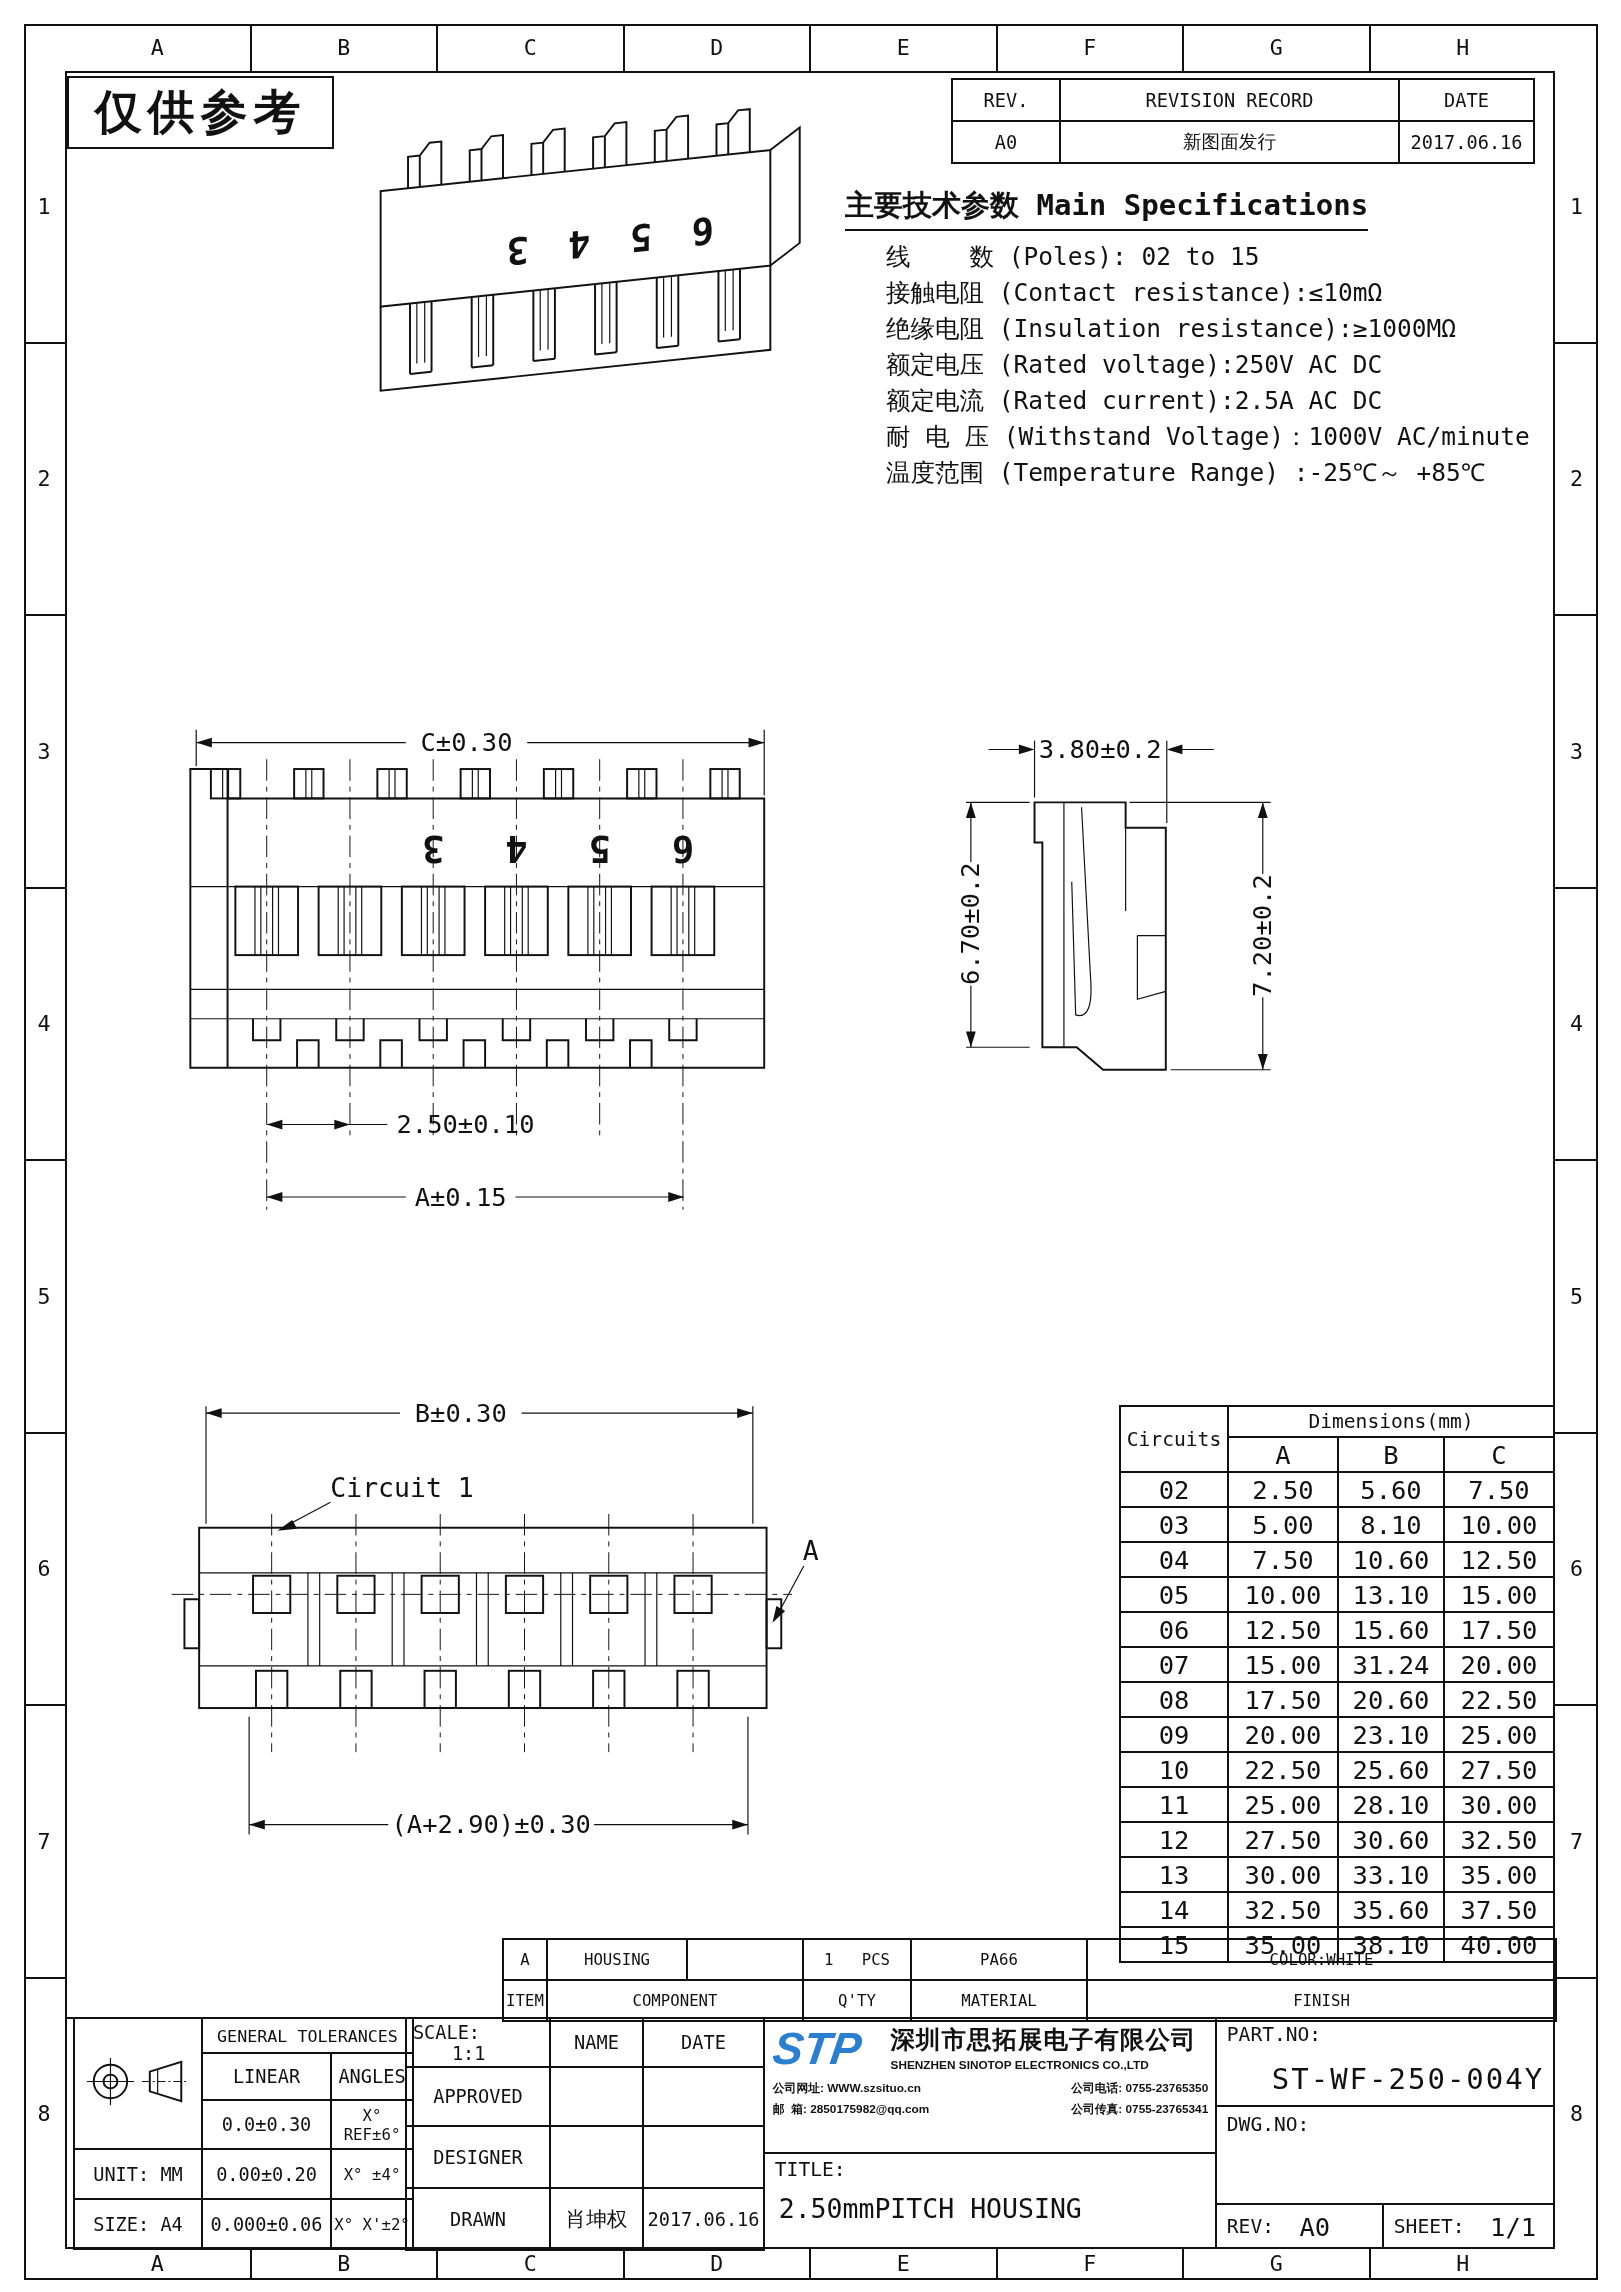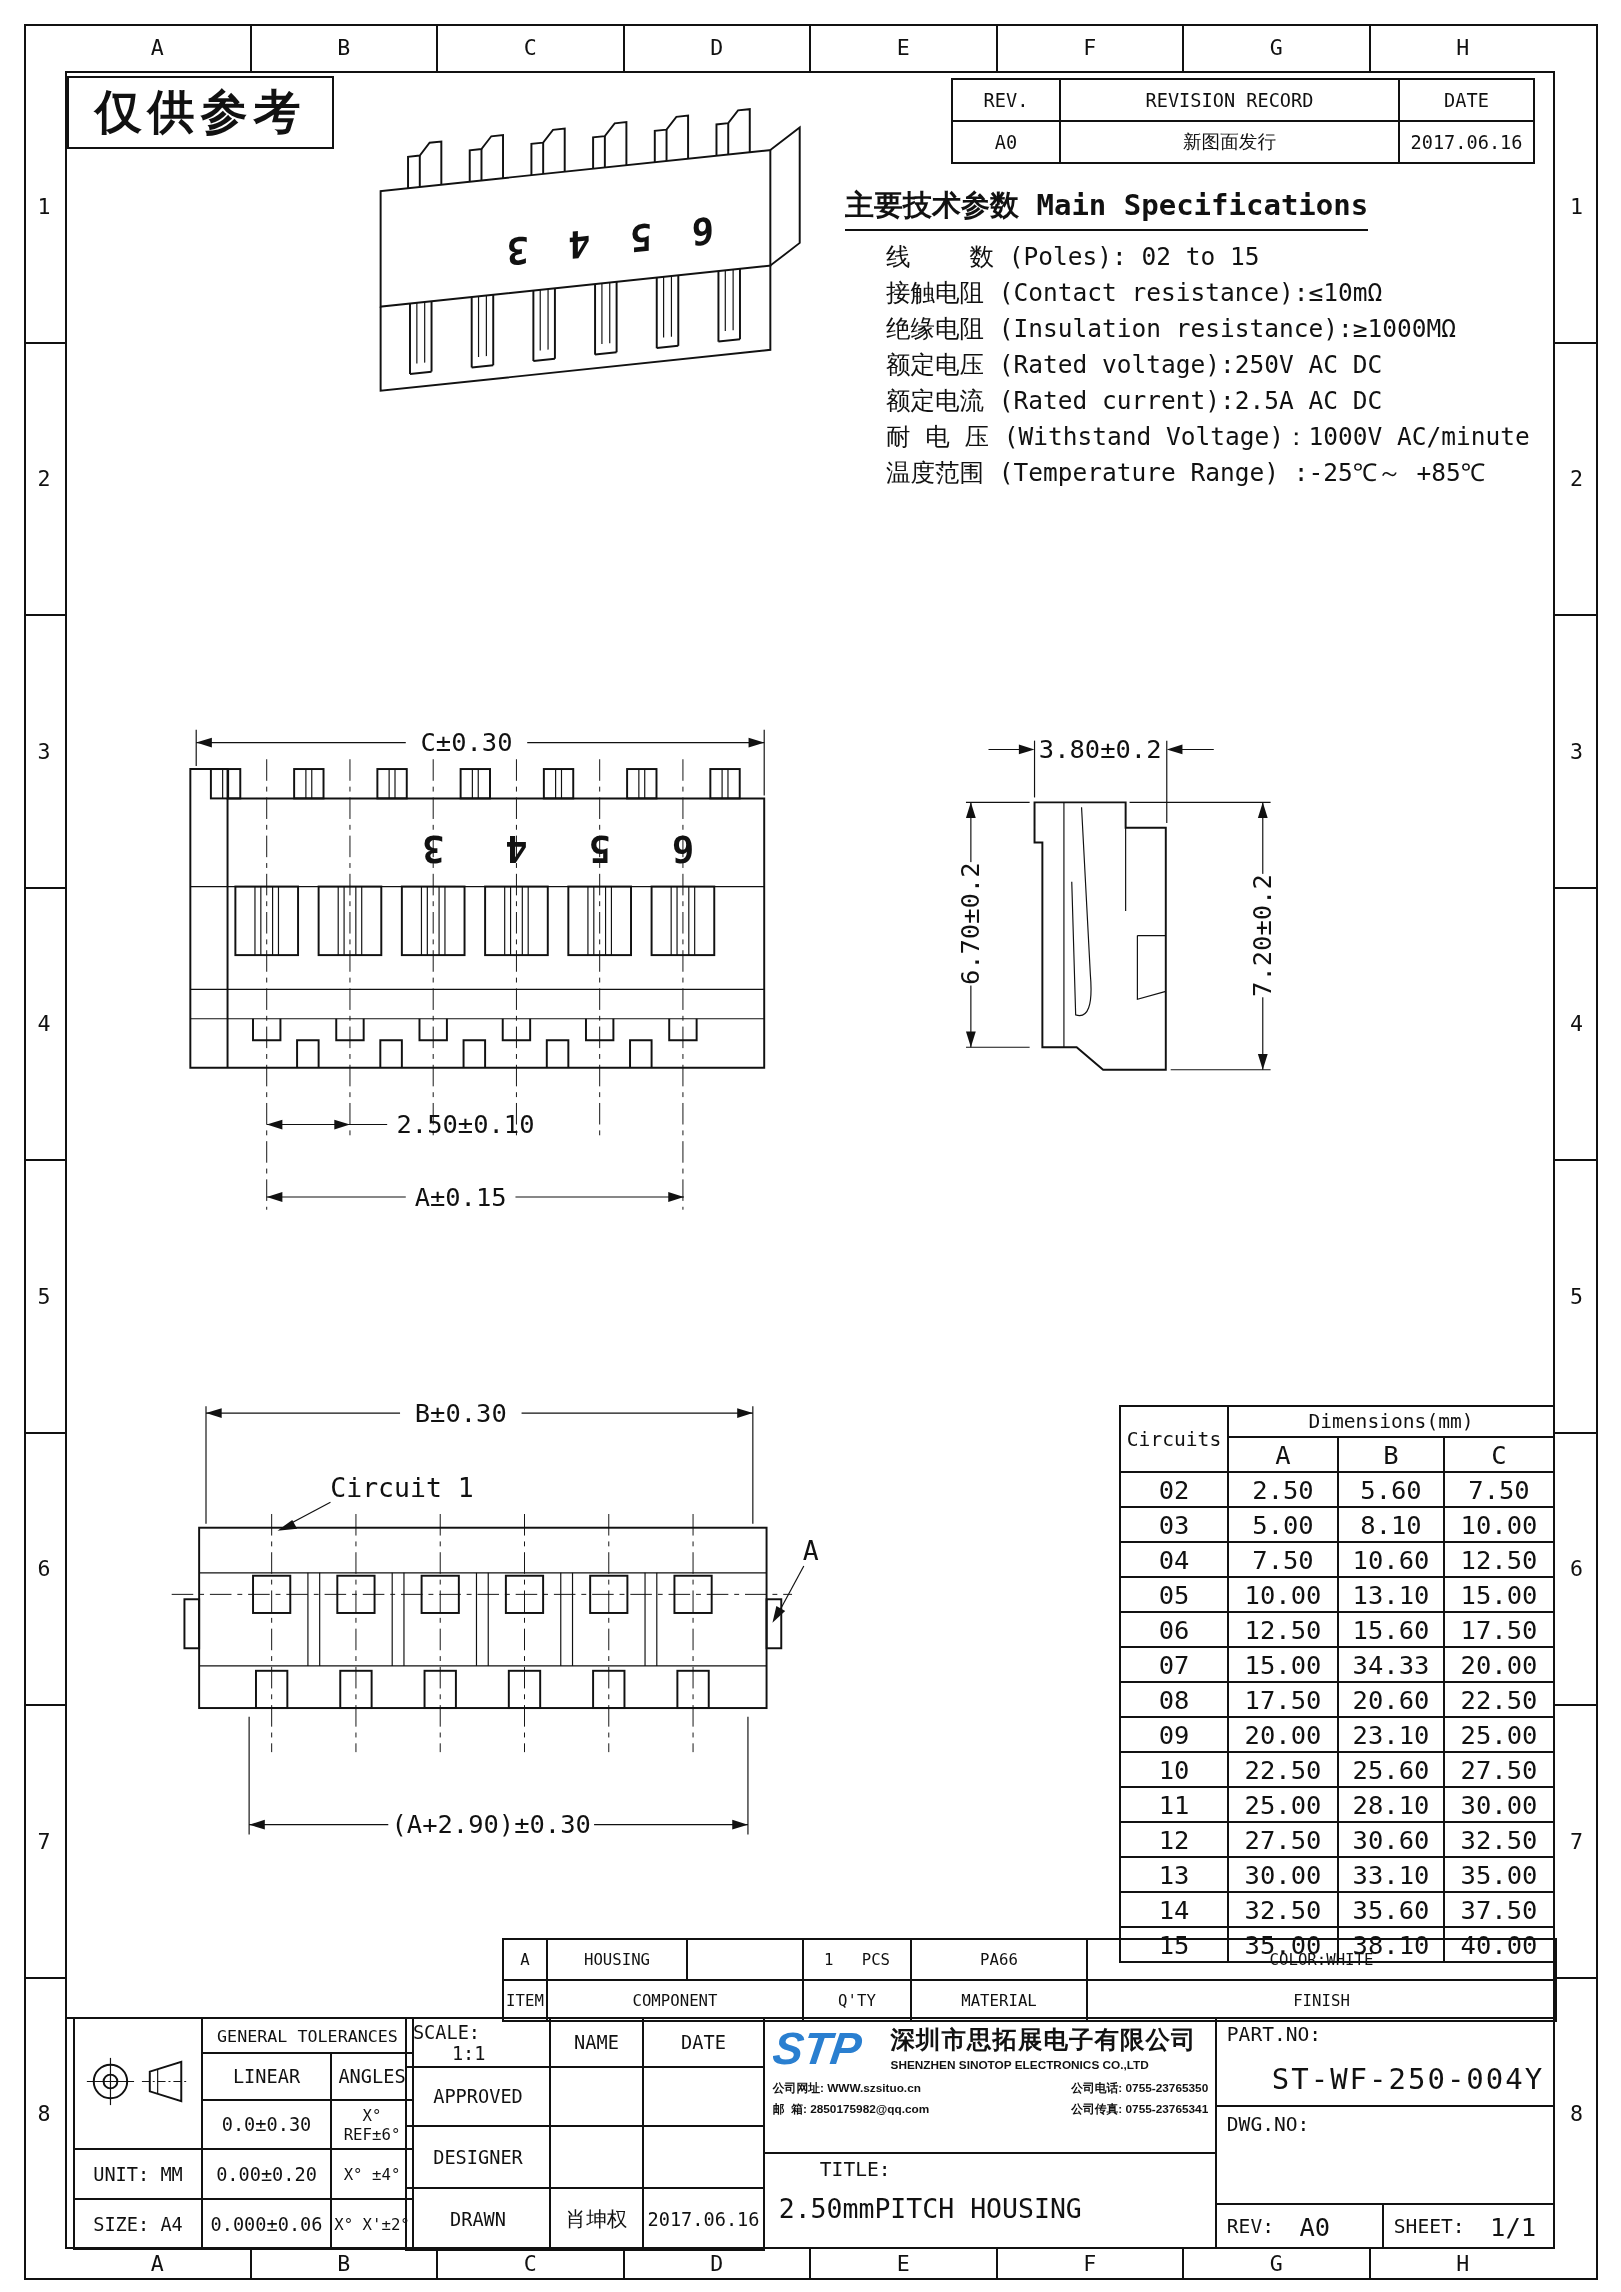--- a/index.html
+++ b/index.html
@@ -51,21 +51,21 @@
   .sc-table td{font-size:18.6px;}
   .company{left:763px;top:2017px;width:453px;height:231px;border-left:2px solid #111;box-sizing:border-box;}
   .co-top{height:137px;border-bottom:2px solid #111;box-sizing:border-box;padding:5.9px 7.8px 0 7.8px;}
   .co-head{display:flex;align-items:flex-start;}
   .co-names{margin-left:7.8px;font-family:"Liberation Sans",sans-serif;}
   .co-cn{font-size:24.5px;font-weight:bold;letter-spacing:1px;}
   .co-en{font-size:11.8px;font-weight:bold;margin-top:2px;}
   .co-line{font-size:11.8px;font-weight:bold;margin-top:4.9px;display:flex;justify-content:space-between;
            font-family:"Liberation Sans",sans-serif;white-space:pre;}
   .co-bottom{height:92px;padding:3.9px 9.8px;box-sizing:border-box;}
-  .title-label{font-size:19.6px;text-align:left;margin-left:45px;}
+  .title-label{font-size:19.6px;text-align:left;}
   .title-value{font-size:26.5px;margin-top:11.8px;text-align:left;padding-left:3.9px;}
   .rblock{left:1215px;top:2017px;width:339px;height:231px;border-left:2px solid #111;box-sizing:border-box;}
   .r1{height:90px;border-bottom:2px solid #111;box-sizing:border-box;padding:5.9px 9.8px;}
   .r2{height:98px;border-bottom:2px solid #111;box-sizing:border-box;padding:5.9px 9.8px;}
   .r3{height:43px;display:flex;}
   .r3 .rev-cell{width:167px;border-right:2px solid #111;box-sizing:border-box;display:flex;
                 align-items:center;padding-left:9.8px;}
   .r3 .sheet-cell{flex:1;display:flex;align-items:center;padding-left:9.8px;}
   .lab{font-size:19.6px;text-align:left;}
   .partno{font-size:29px;margin-top:15.7px;letter-spacing:2px;text-align:right;}
@@ -415,21 +415,21 @@
         </tr>
     <tr>
           <td>06</td>
           <td>12.50</td>
           <td>15.60</td>
           <td>17.50</td>
         </tr>
     <tr>
           <td>07</td>
           <td>15.00</td>
-          <td>34.33</td>
+          <td>31.24</td>
           <td>20.00</td>
         </tr>
     <tr>
           <td>08</td>
           <td>17.50</td>
           <td>20.60</td>
           <td>22.50</td>
         </tr>
     <tr>
           <td>09</td>

